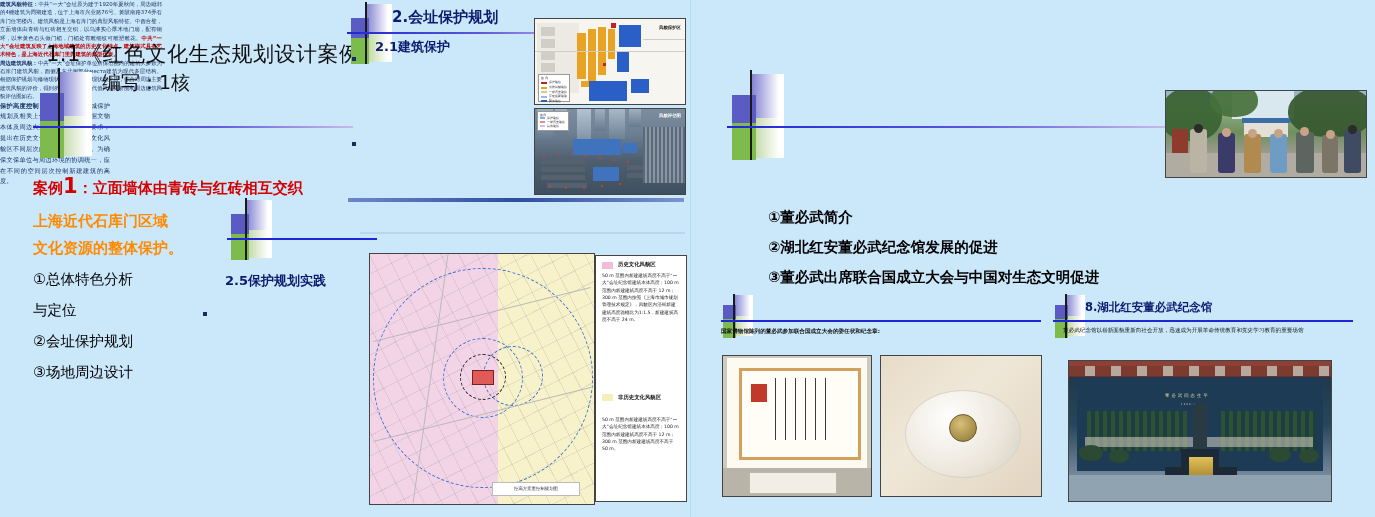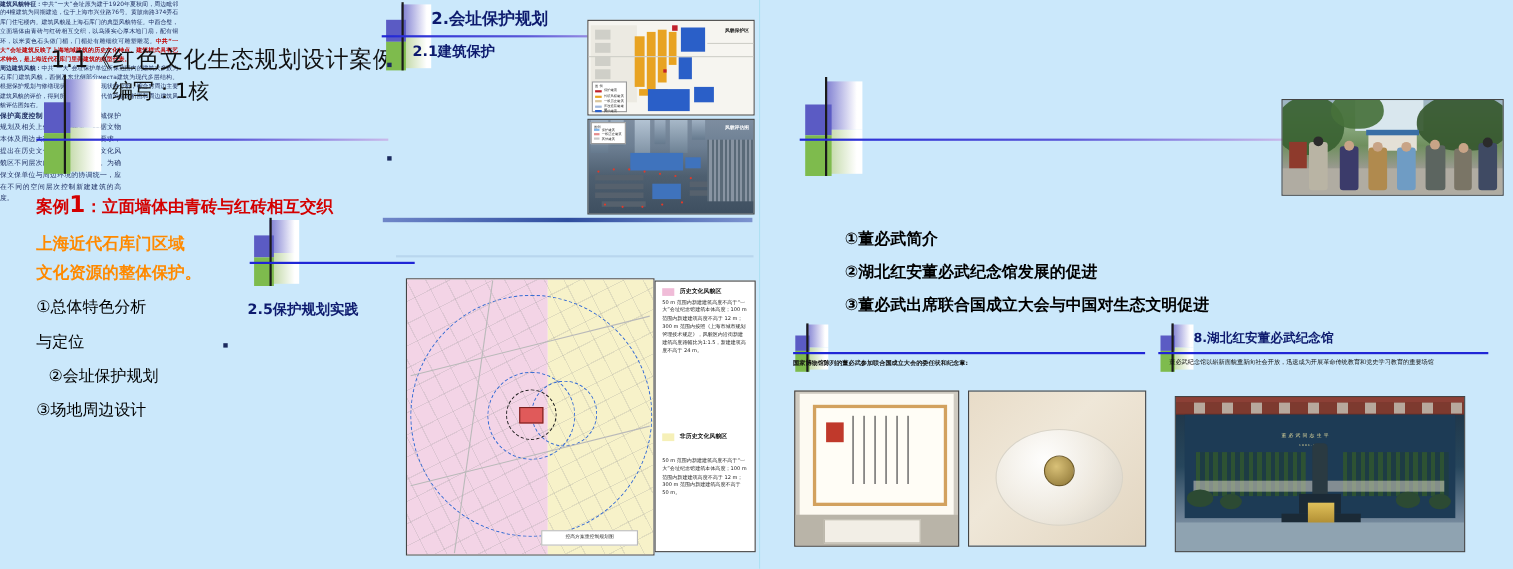--- a/index.html
+++ b/index.html
@@ -142,21 +142,21 @@
 
   <div class="t case-red" style="left:33px;top:174px;">
     <span>案例</span><span class="big">1</span><span>：</span><span>立面墙体由青砖与红砖相互交织</span>
   </div>
 
   <div class="t orange" style="left:33px;top:212px;">上海近代石库门区域</div>
   <div class="t orange" style="left:33px;top:239px;">文化资源的整体保护。</div>
 
   <div class="t item-blk" style="left:33px;top:270px;">①总体特色分析</div>
   <div class="t item-blk" style="left:33px;top:301px;">与定位</div>
-  <div class="t item-blk" style="left:44px;top:332px;">②会址保护规划</div>
+  <div class="t item-blk" style="left:33px;top:332px;">②会址保护规划</div>
   <div class="t item-blk" style="left:33px;top:363px;">③场地周边设计</div>
 
   <div class="logo" style="left:348px;top:2px;width:44px;height:62px;">
     <div class="grad-top" style="left:17px;top:2px;width:27px;height:30px;"></div>
     <div class="grad-bot" style="left:17px;top:32px;width:27px;height:28px;"></div>
     <div class="sq-blue" style="left:3px;top:16px;width:18px;height:20px;"></div>
     <div class="sq-green" style="left:3px;top:36px;width:18px;height:26px;"></div>
     <div class="vline" style="left:17px;top:0;height:62px;"></div>
   </div>
   <div class="t sec-blue" style="left:392px;top:8px;">2.会址保护规划</div>

